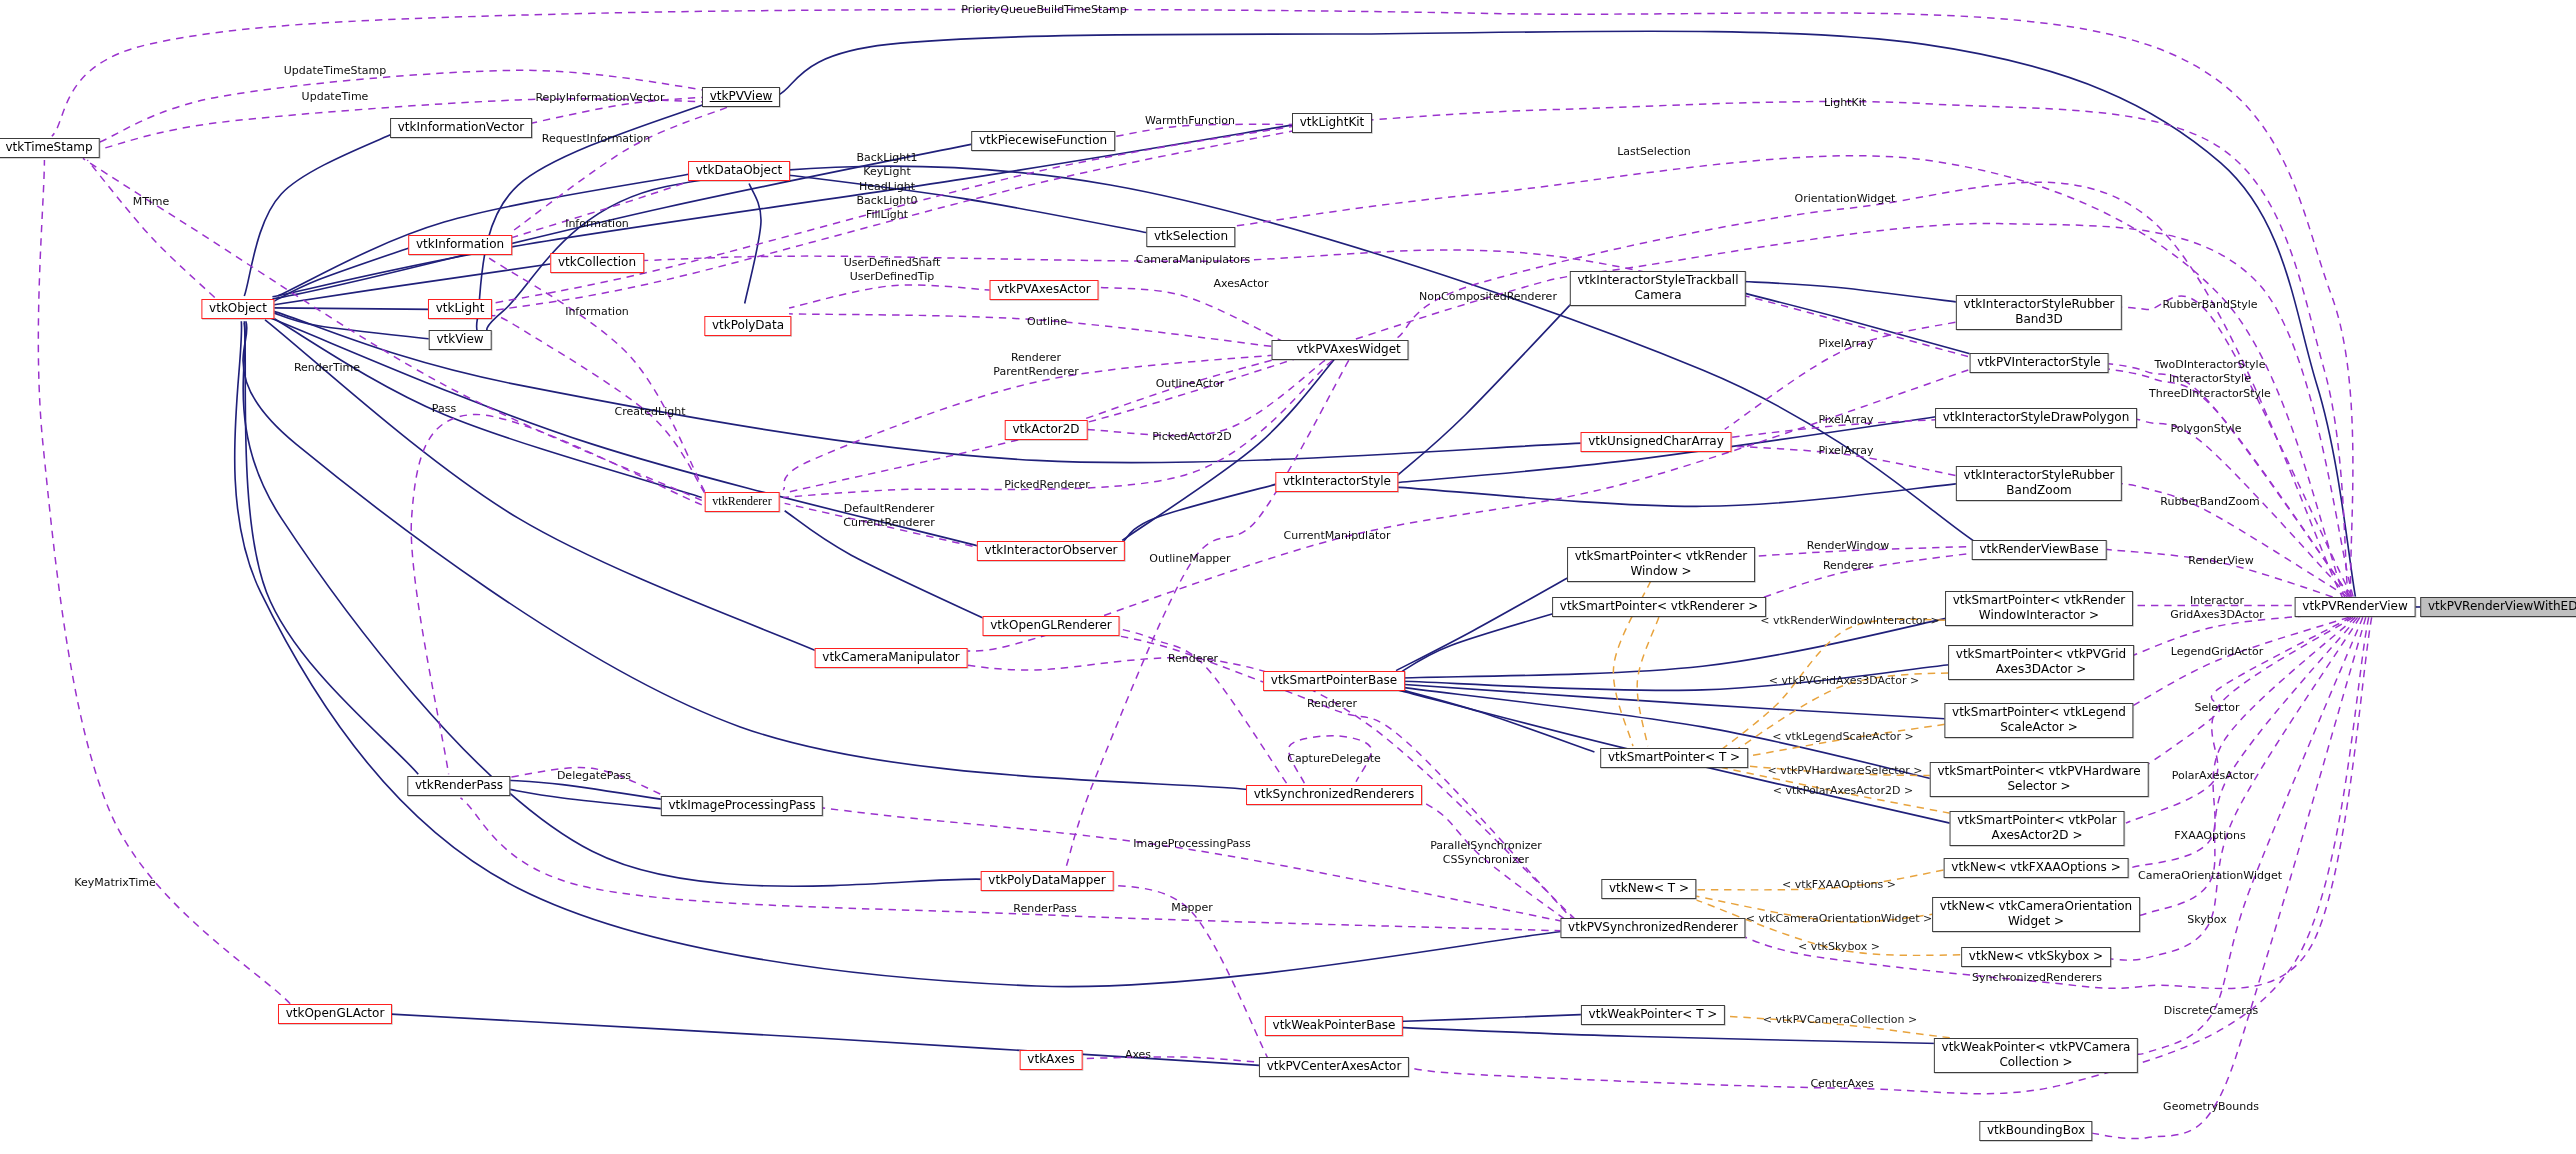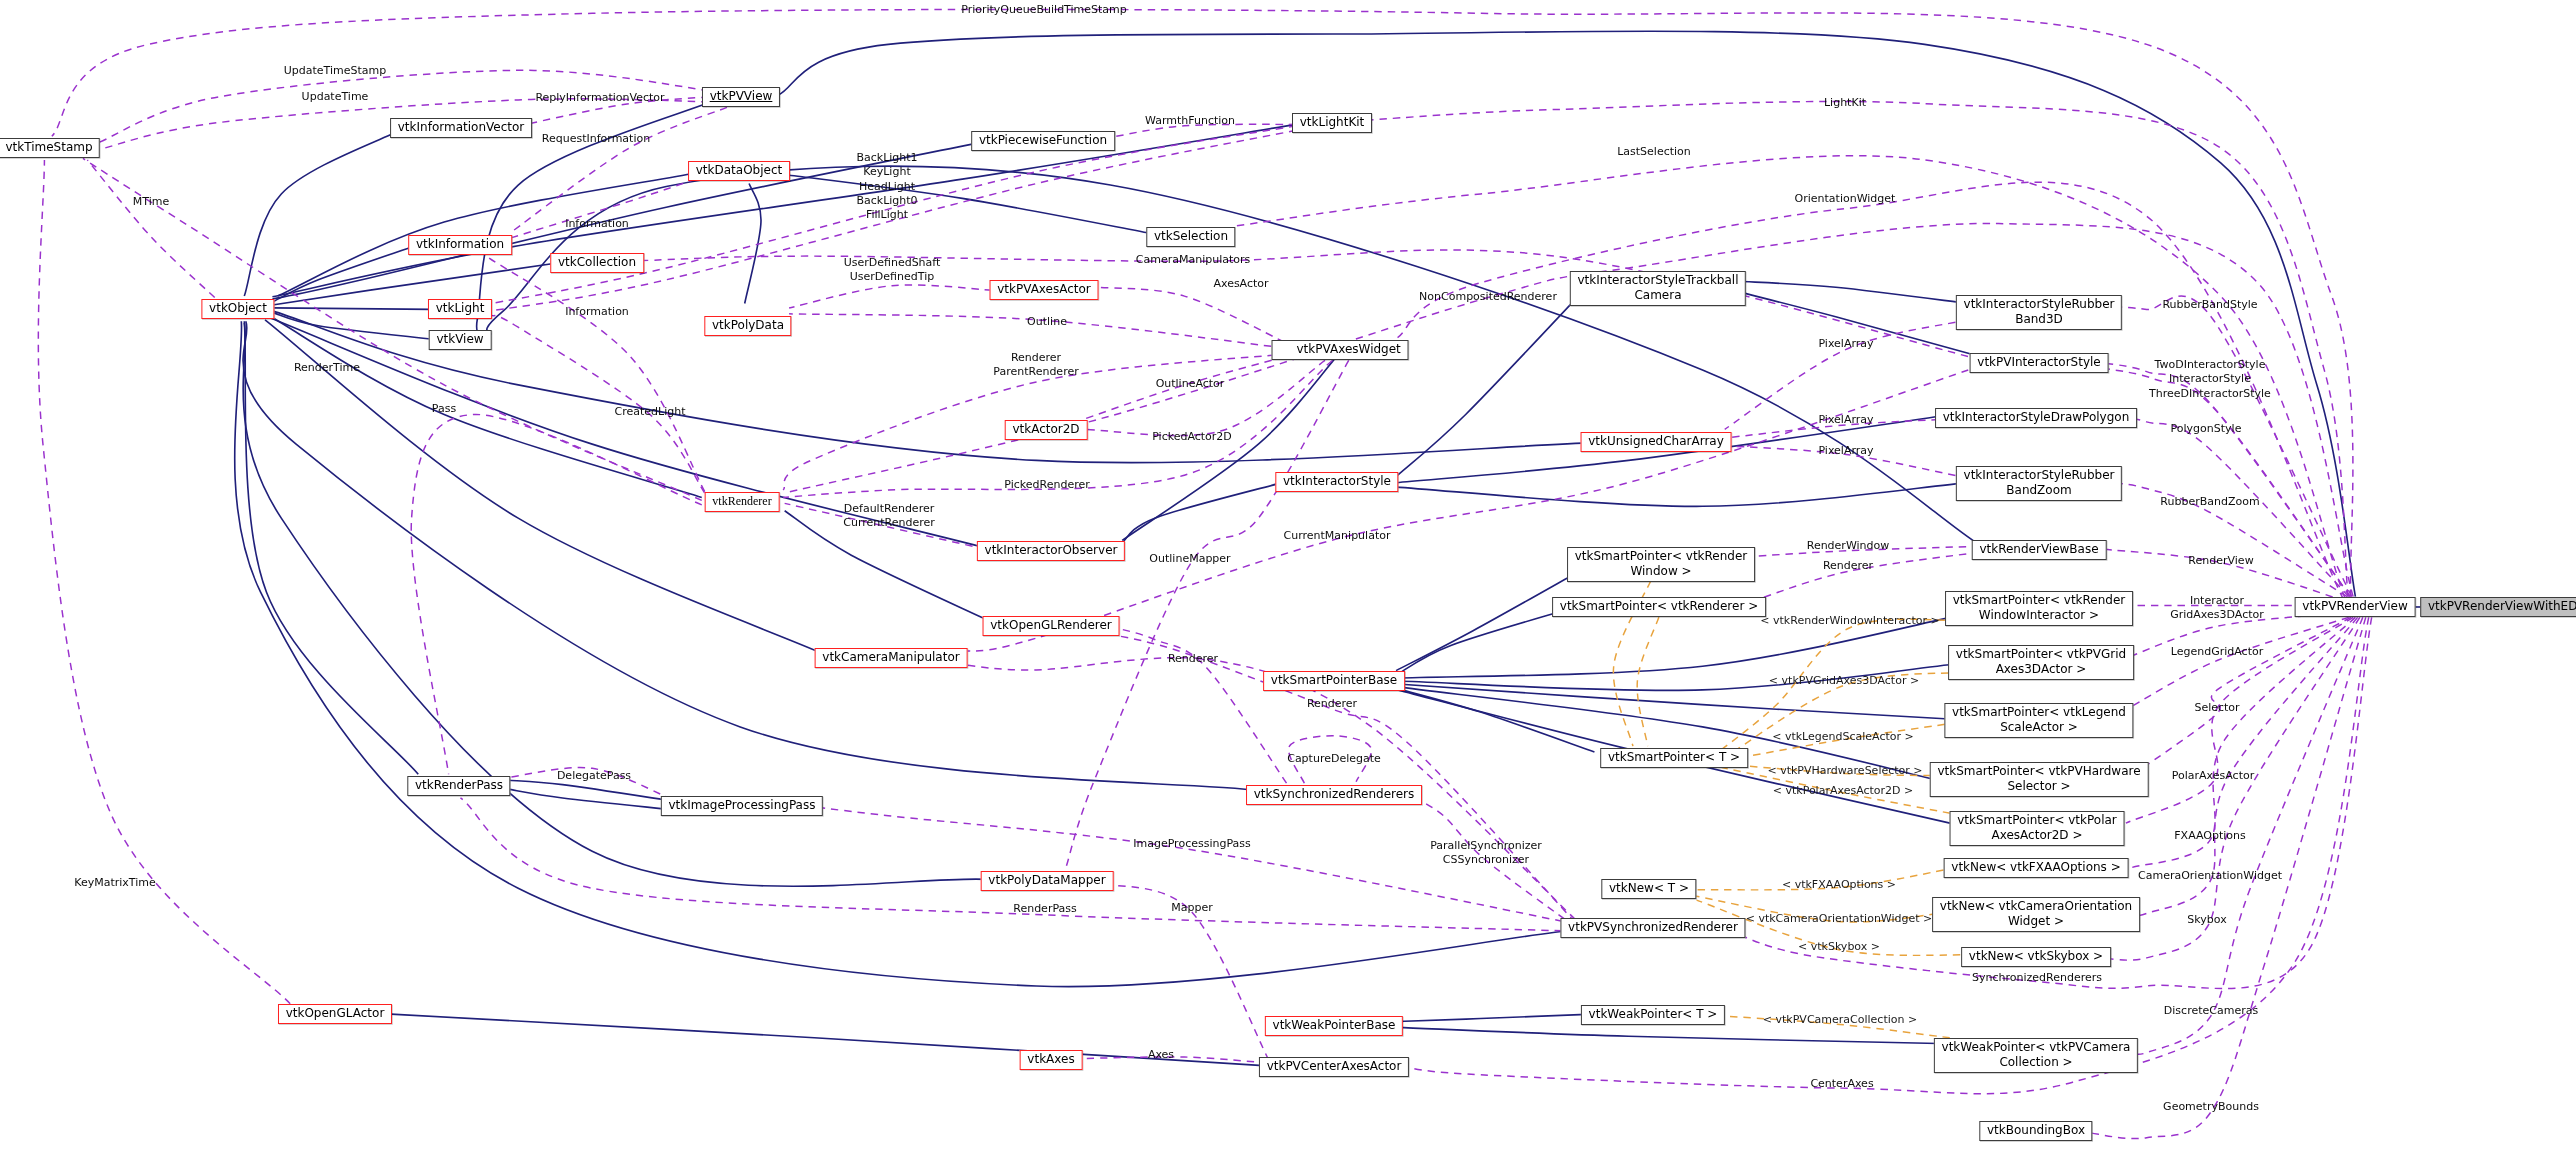--- a/index.html
+++ b/index.html
@@ -226,21 +226,21 @@
       <div class="elabel" style="left: 1842px; top: 1084px;">CenterAxes</div>
       <div class="elabel" style="left: 1193px; top: 659px;">Renderer</div>
       <div class="elabel" style="left: 1332px; top: 704px;">Renderer</div>
       <div class="elabel" style="left: 1334px; top: 759px;">CaptureDelegate</div>
       <div class="elabel" style="left: 1486px; top: 853px;">ParallelSynchronizer
 CSSynchronizer</div>
       <div class="elabel" style="left: 594px; top: 776px;">DelegatePass</div>
       <div class="elabel" style="left: 1192px; top: 844px;">ImageProcessingPass</div>
       <div class="elabel" style="left: 1045px; top: 909px;">RenderPass</div>
       <div class="elabel" style="left: 1192px; top: 908px;">Mapper</div>
-      <div class="elabel" style="left: 1138px; top: 1055px; margin-left: 23px;">Axes</div>
+      <div class="elabel" style="left: 1138px; top: 1055px;">Axes</div>
       <div class="elabel" style="left: 115px; top: 883px;">KeyMatrixTime</div>
       <div class="elabel" style="left: 1850px; top: 621px; color: rgb(26, 26, 26);">&lt; vtkRenderWindowInteractor &gt;</div>
       <div class="elabel" style="left: 1844px; top: 681px; color: rgb(26, 26, 26);">&lt; vtkPVGridAxes3DActor &gt;</div>
       <div class="elabel" style="left: 1843px; top: 737px; color: rgb(26, 26, 26);">&lt; vtkLegendScaleActor &gt;</div>
       <div class="elabel" style="left: 1845px; top: 771px; color: rgb(26, 26, 26);">&lt; vtkPVHardwareSelector &gt;</div>
       <div class="elabel" style="left: 1843px; top: 791px; color: rgb(26, 26, 26);">&lt; vtkPolarAxesActor2D &gt;</div>
       <div class="elabel" style="left: 1839px; top: 885px; color: rgb(26, 26, 26);">&lt; vtkFXAAOptions &gt;</div>
       <div class="elabel" style="left: 1839px; top: 919px; color: rgb(26, 26, 26);">&lt; vtkCameraOrientationWidget &gt;</div>
       <div class="elabel" style="left: 1839px; top: 947px; color: rgb(26, 26, 26);">&lt; vtkSkybox &gt;</div>
       <div class="elabel" style="left: 1840px; top: 1020px; color: rgb(26, 26, 26);">&lt; vtkPVCameraCollection &gt;</div>

